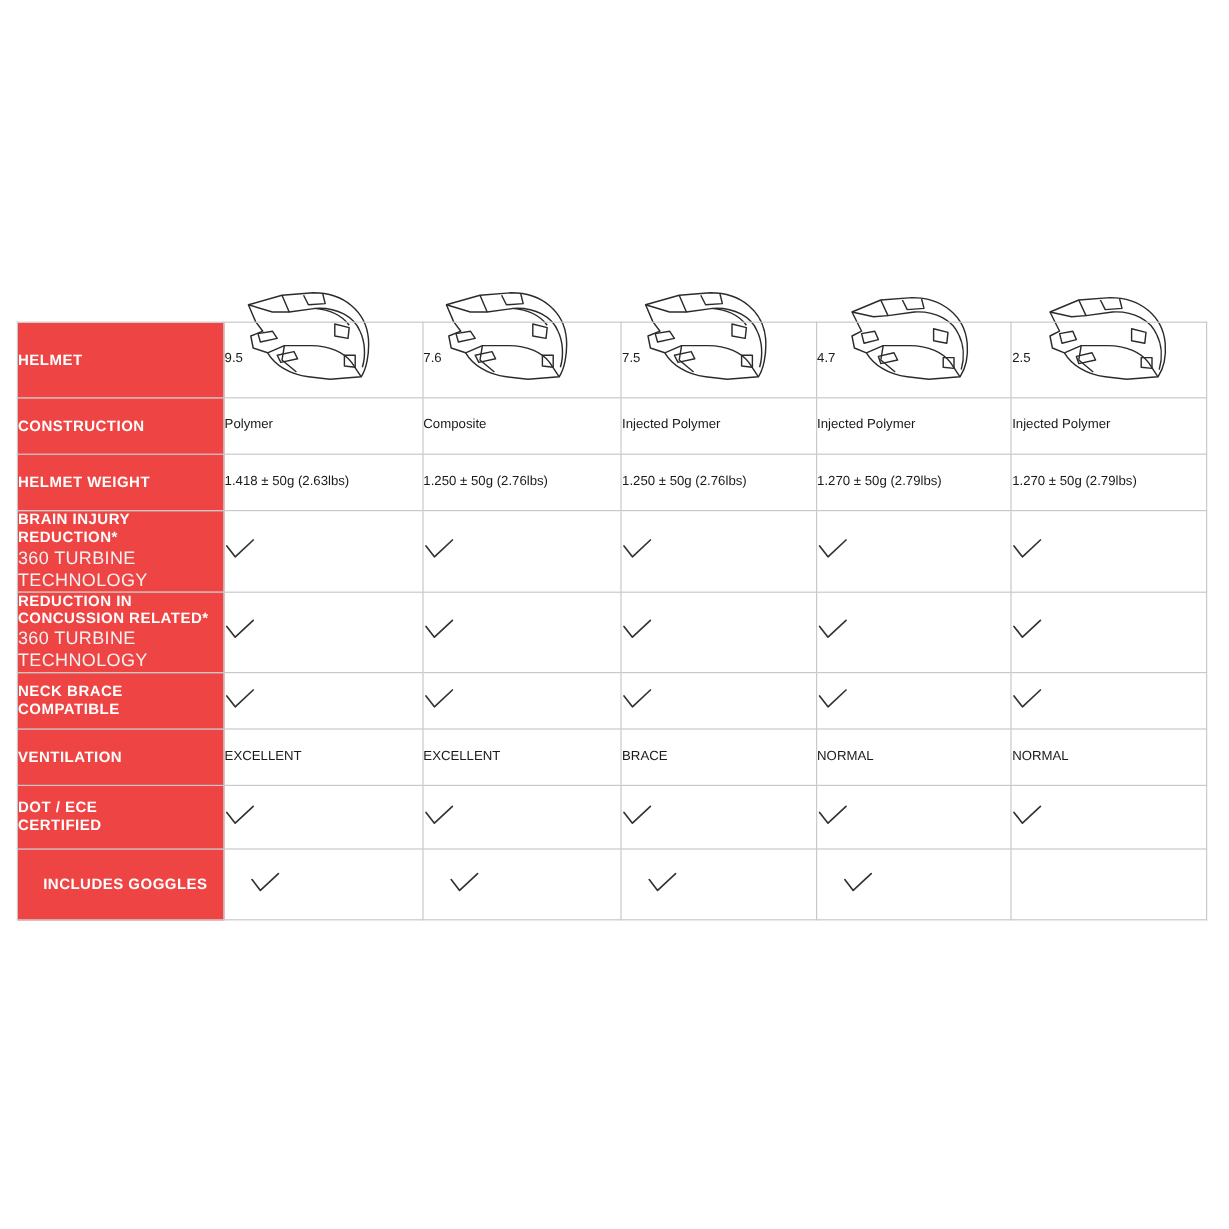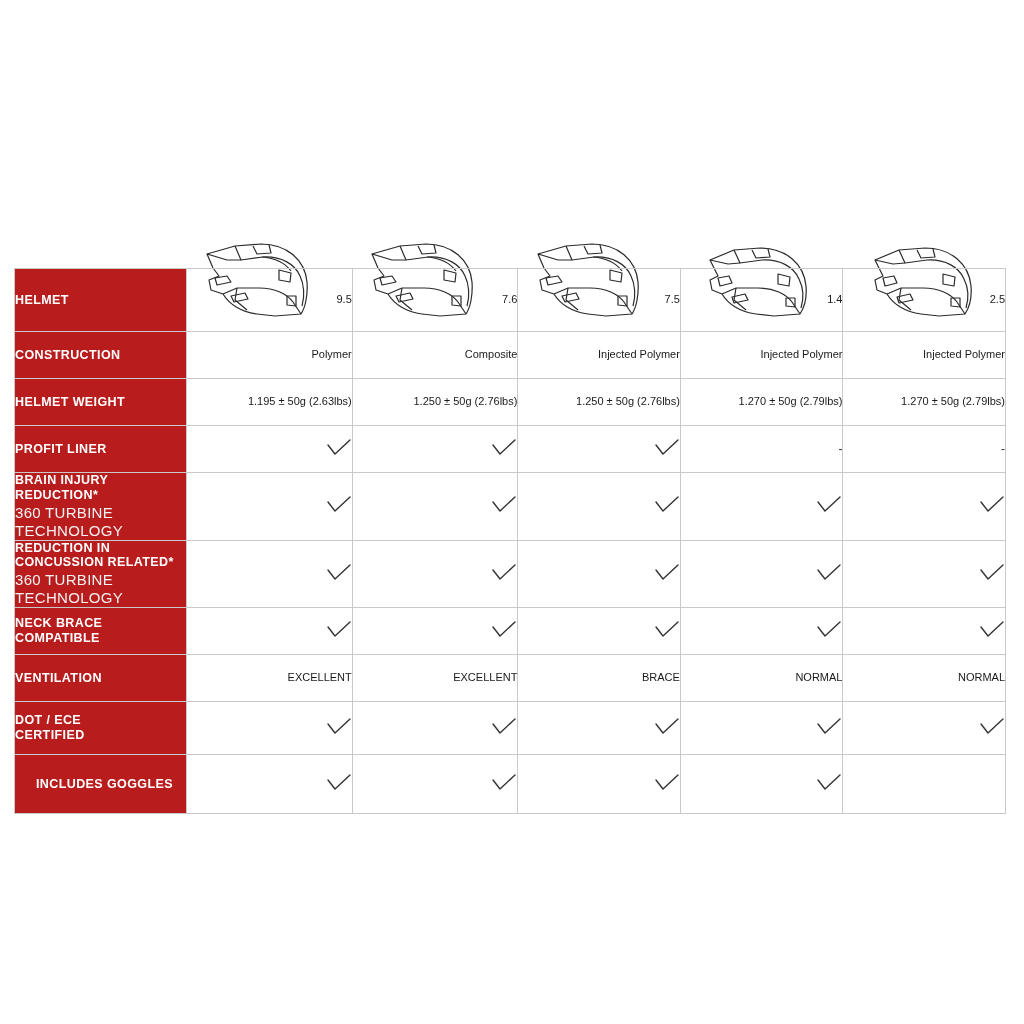--- a/index.html
+++ b/index.html
@@ -8,32 +8,32 @@
 
   
   .helmet-strip{position:absolute;left:178px;top:200px;width:828px;height:130px;display:flex;}
   .helmet-cell{width:165.6px;display:flex;flex-direction:column;align-items:center;justify-content:flex-end;}
   .helmet-art{width:120px;height:100px;}
 
   
   table.spec{position:absolute;left:14px;top:268px;border-collapse:collapse;width:992px;}
   table.spec td{border:1px solid #c9c9c9;padding:0;vertical-align:middle;}
   td.rowhead{
-    width:164px;background:#b91c1c;color:#fff;border:1px solid #000;
+    width:164px;background:#ef4444;color:#fff;border:1px solid #000;
     padding:0 0 0 12px;
   }
   td.rowhead .lab{
     font-weight:bold;font-size:12.5px;letter-spacing:.4px;line-height:1.18;
     font-stretch:condensed;text-transform:uppercase;
   }
   td.rowhead .sub{
     font-size:15px;letter-spacing:.3px;font-weight:normal;line-height:1.2;margin-top:1px;
     text-transform:uppercase;color:#f2f2f2;
   }
-  td.val{width:165.6px;text-align:right;font-size:11px;color:#1a1a1a;margin-top:44px;}
+  td.val{width:165.6px;text-align:left;font-size:11px;color:#1a1a1a;margin-top:44px;}
   td.val .txt{display:block;line-height:1.2;}
   .dash{font-size:12px;color:#333;}
 
   
   .check{display:inline-block;width:26px;height:20px;}
   .check svg{display:block;}
 
   
   tr.r-helmet td{height:62px;}
   tr.r-std td{height:46px;}
@@ -151,21 +151,21 @@
           <td class="val">
             <span class="txt">9.5</span>
           </td>
           <td class="val">
             <span class="txt">7.6</span>
           </td>
           <td class="val">
             <span class="txt">7.5</span>
           </td>
           <td class="val">
-            <span class="txt">1.4</span>
+            <span class="txt">4.7</span>
           </td>
           <td class="val">
             <span class="txt">2.5</span>
           </td>
         </tr>
         <tr class="r-std">
           <td class="rowhead">
             <div class="lab">CONSTRUCTION</div>
           </td>
           <td class="val">
@@ -182,53 +182,34 @@
           </td>
           <td class="val">
             <span class="txt">Injected Polymer</span>
           </td>
         </tr>
         <tr class="r-std">
           <td class="rowhead">
             <div class="lab">HELMET WEIGHT</div>
           </td>
           <td class="val">
-            <span class="txt">1.195 ± 50g (2.63lbs)</span>
+            <span class="txt">1.418 ± 50g (2.63lbs)</span>
           </td>
           <td class="val">
             <span class="txt">1.250 ± 50g (2.76lbs)</span>
           </td>
           <td class="val">
             <span class="txt">1.250 ± 50g (2.76lbs)</span>
           </td>
           <td class="val">
             <span class="txt">1.270 ± 50g (2.79lbs)</span>
           </td>
           <td class="val">
             <span class="txt">1.270 ± 50g (2.79lbs)</span>
           </td>
-        </tr>
-        <tr class="r-std">
-          <td class="rowhead">
-            <div class="lab">PROFIT LINER</div>
-          </td>
-          <td class="val"><span class="check">
-    <svg viewBox="0 0 26 20" width="26" height="20">
-      <path d="M2 7 L9 16 L24 2" fill="none" stroke="#333" stroke-width="1.4" stroke-linecap="round" stroke-linejoin="round"></path>
-    </svg></span></td>
-          <td class="val"><span class="check">
-    <svg viewBox="0 0 26 20" width="26" height="20">
-      <path d="M2 7 L9 16 L24 2" fill="none" stroke="#333" stroke-width="1.4" stroke-linecap="round" stroke-linejoin="round"></path>
-    </svg></span></td>
-          <td class="val"><span class="check">
-    <svg viewBox="0 0 26 20" width="26" height="20">
-      <path d="M2 7 L9 16 L24 2" fill="none" stroke="#333" stroke-width="1.4" stroke-linecap="round" stroke-linejoin="round"></path>
-    </svg></span></td>
-          <td class="val"><span class="dash">-</span></td>
-          <td class="val"><span class="dash">-</span></td>
         </tr>
         <tr class="r-two">
           <td class="rowhead">
             <div class="lab">BRAIN INJURY REDUCTION*</div>
             <div class="sub">360 TURBINE TECHNOLOGY</div>
           </td>
           <td class="val"><span class="check">
     <svg viewBox="0 0 26 20" width="26" height="20">
       <path d="M2 7 L9 16 L24 2" fill="none" stroke="#333" stroke-width="1.4" stroke-linecap="round" stroke-linejoin="round"></path>
     </svg></span></td>

